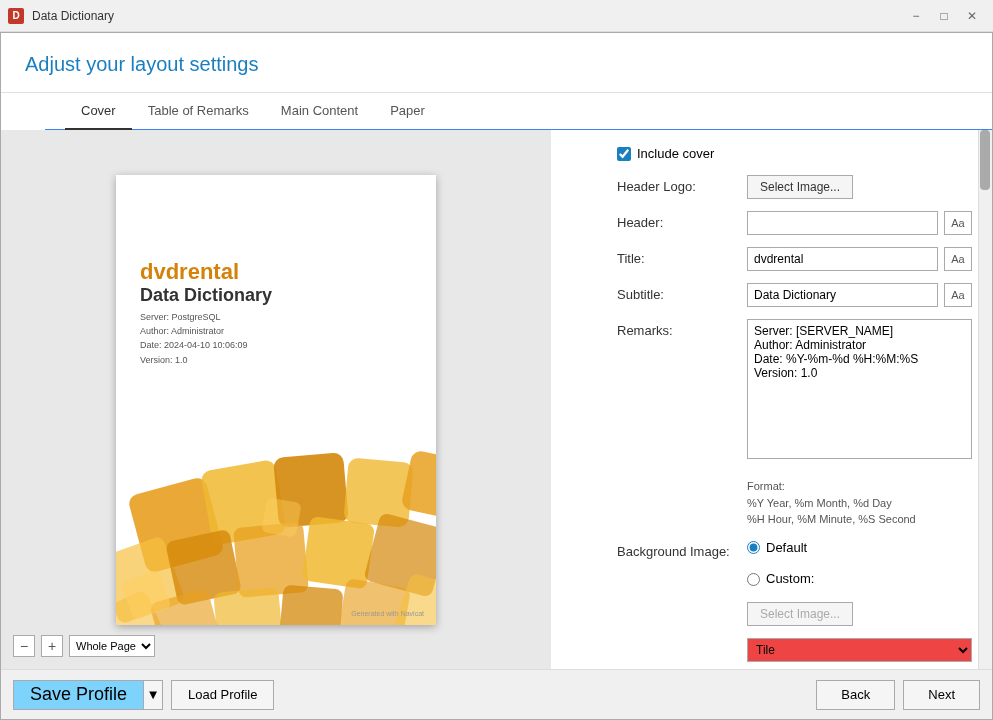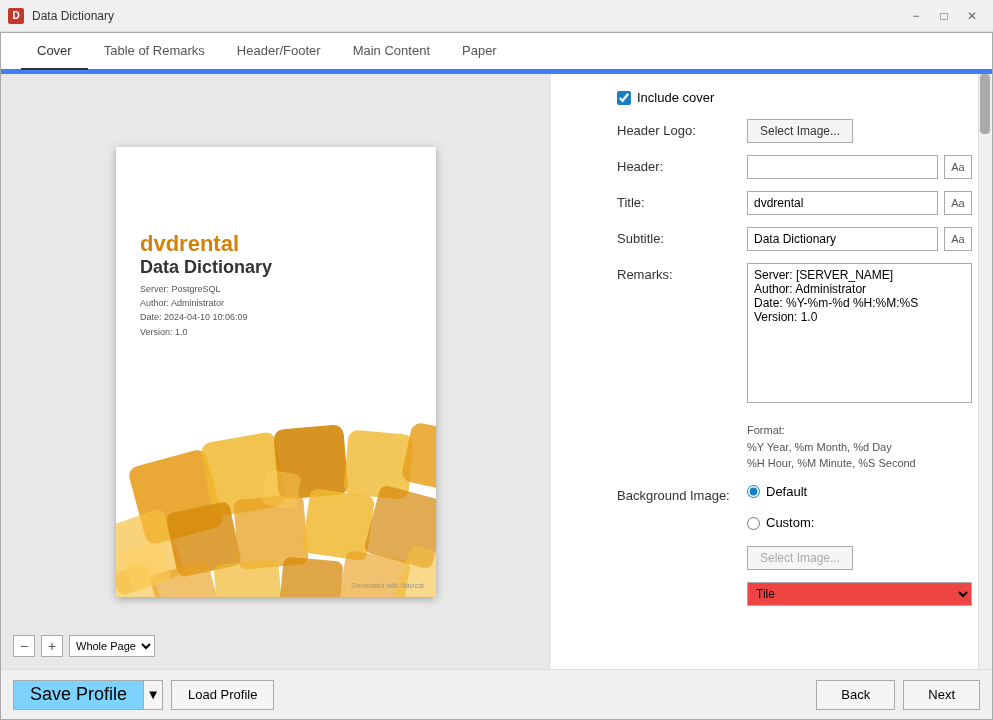--- a/index.html
+++ b/index.html
@@ -14,21 +14,21 @@
     .titlebar-btn { width: 26px; height: 20px; border: none; background: none; cursor: pointer; display: flex; align-items: center; justify-content: center; font-size: 12px; color: #666; }
 
     
     .window { flex: 1; display: flex; flex-direction: column; background: white; border: 1px solid #aaa; overflow: hidden; }
 
     
     .header { padding: 20px 24px 16px; border-bottom: 1px solid #e0e0e0; }
     .header h1 { color: #1a7fc1; font-size: 20px; font-weight: normal; }
 
     
-    .tabs { display: flex; border-bottom: 5px solid #3b82f6; padding: 0 20px; background: white; flex-shrink: 0; }
+    .tabs { display: flex; border-bottom: 1px solid #3b82f6; padding: 0 20px; background: white; flex-shrink: 0; margin-left: 44px; }
     .tab { padding: 10px 16px; cursor: pointer; border-bottom: 2px solid transparent; font-size: 13px; color: #555; margin-bottom: -1px; }
     .tab.active { border-bottom: 2px solid #333; color: #333; font-weight: 500; }
 
     
     .content { flex: 1; display: flex; overflow: hidden; }
 
     
     .preview-panel { width: 550px; background: #e8e8e8; display: flex; flex-direction: column; align-items: center; justify-content: center; padding: 20px; flex-shrink: 0; position: relative; }
 
     
@@ -104,25 +104,27 @@
   <span class="titlebar-title">Data Dictionary</span>
   <div class="titlebar-controls">
     <button class="titlebar-btn">−</button>
     <button class="titlebar-btn">□</button>
     <button class="titlebar-btn close">✕</button>
   </div>
 </div>
 
 <div class="window">
 
+  <div class="header">
+    <h1>Adjust your layout settings</h1>
+  </div>
 
   <div class="tabs">
     <div class="tab active">Cover</div>
     <div class="tab">Table of Remarks</div>
-    <div class="tab">Header/Footer</div>
     <div class="tab">Main Content</div>
     <div class="tab">Paper</div>
   </div>
 
   <div class="content">
 
     <div class="preview-panel">
       <div class="page-preview">
         <div class="page-preview-content">
           <div class="preview-title-main">dvdrental</div>

